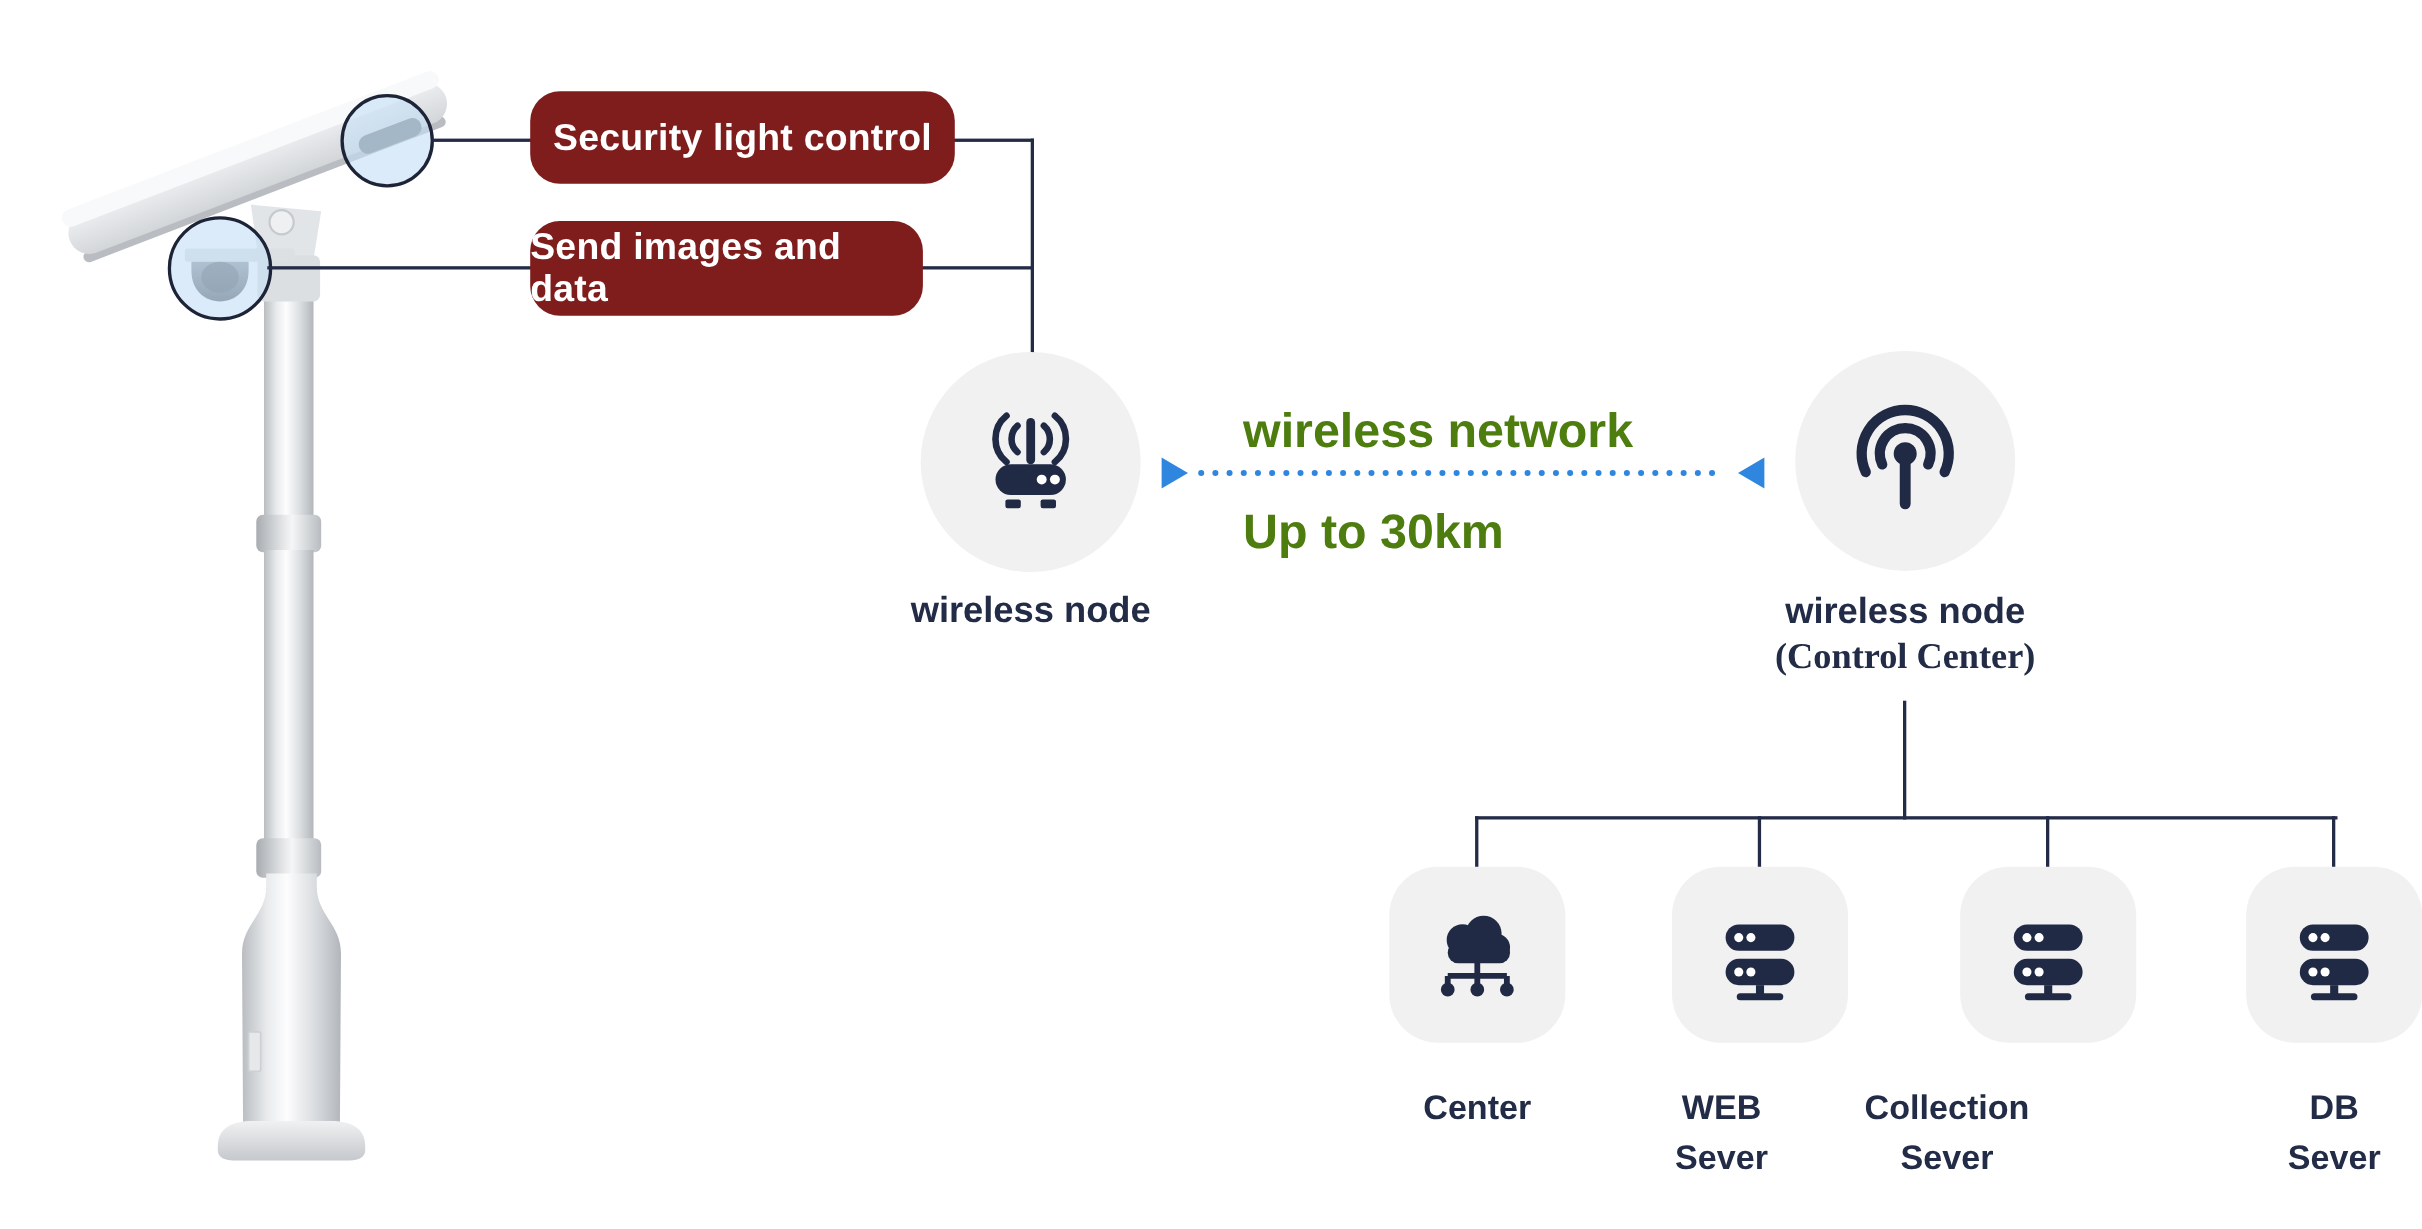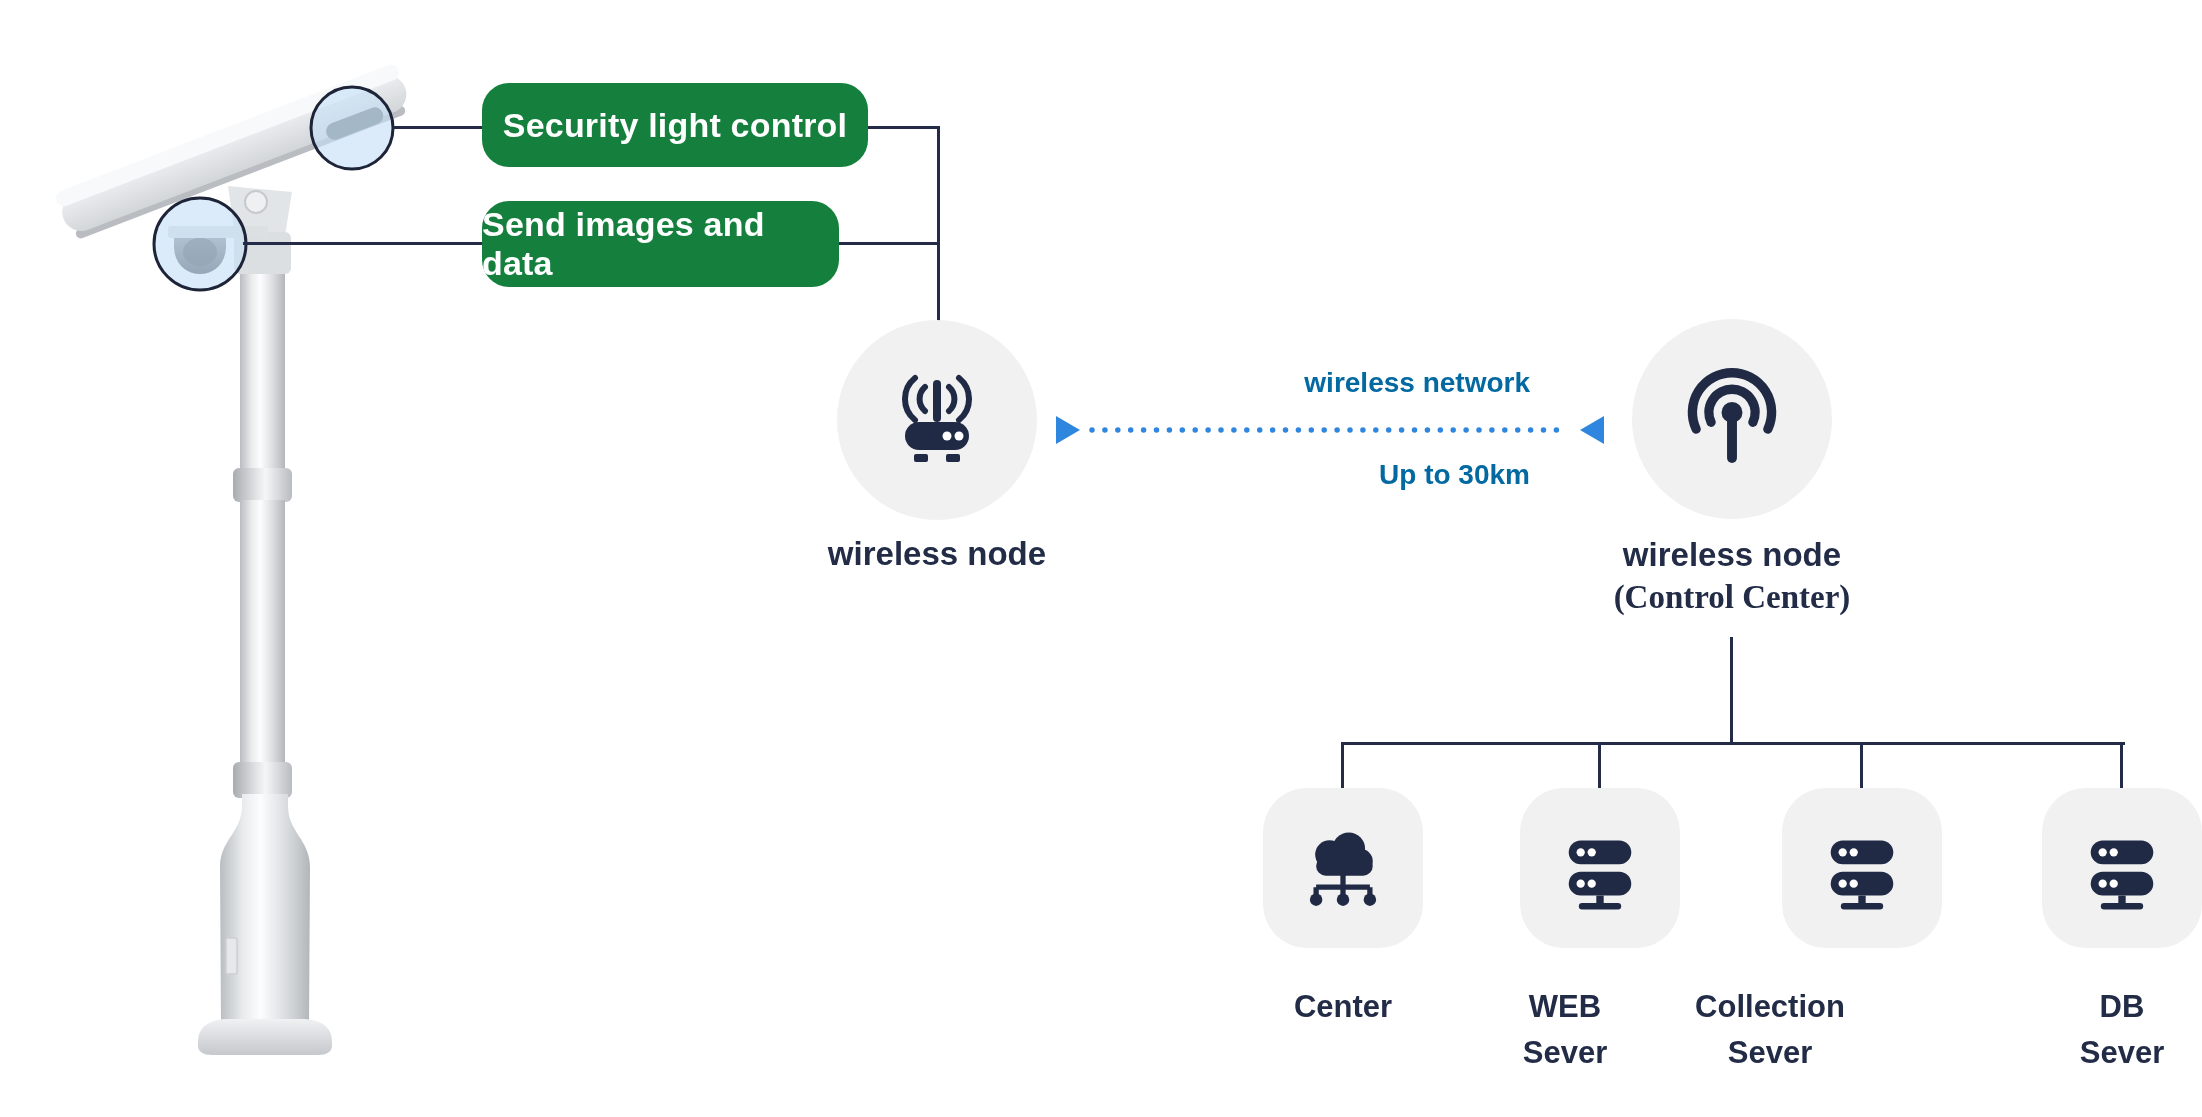--- a/index.html
+++ b/index.html
@@ -7,37 +7,37 @@
   .stage{
     position:relative;width:2202px;height:1117px;background:#ffffff;
     font-family:"Liberation Sans", sans-serif;color:#232c47;
   }
   
   .h-line,.v-line{position:absolute;background:#232b47;}
   .h-line{height:3px;}
   .v-line{width:3px;}
   
   .pill{
-    position:absolute;background:#15803d;border-radius:27px;
+    position:absolute;background:#7f1d1d;border-radius:27px;
     display:flex;align-items:center;justify-content:center;
     color:#ffffff;font-weight:700;font-size:34px;letter-spacing:0.2px;
   }
   
   .node-circle{
     position:absolute;width:200px;height:200px;border-radius:50%;
     background:#f1f1f2;display:flex;align-items:center;justify-content:center;
   }
   .node-label{
     position:absolute;text-align:center;font-weight:700;font-size:33px;
     color:#232c47;line-height:42px;
   }
   
   .link-text{
-    position:absolute;left:1130px;width:400px;text-align:right;
-    font-weight:700;font-size:28px;color:#0369a1;
+    position:absolute;left:1130px;width:400px;text-align:left;
+    font-weight:700;font-size:44px;color:#4d7c0f;
   }
   
   .card{
     position:absolute;top:788px;width:160px;height:160px;border-radius:44px;
     background:#f1f1f2;display:flex;align-items:center;justify-content:center;
   }
   .card-label{
     position:absolute;top:984px;width:320px;text-align:center;
     font-weight:700;font-size:31px;line-height:46px;color:#232c47;
   }

